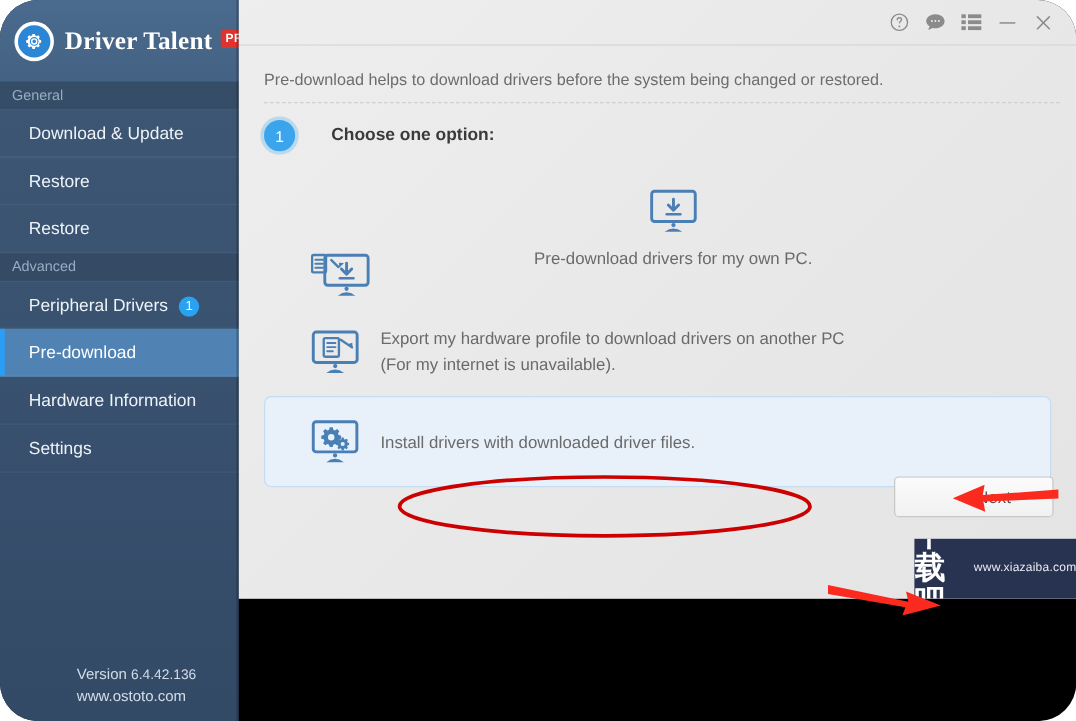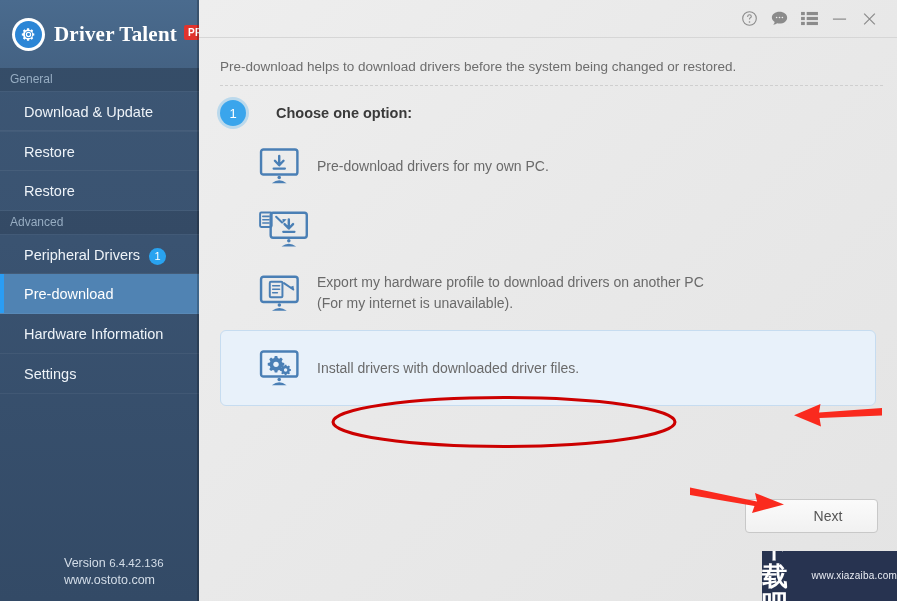--- a/index.html
+++ b/index.html
@@ -10,20 +10,21 @@
   body {
     font-family: "Liberation Sans", sans-serif;
   }
   #app {
     position: relative;
     width: 897px;
     height: 601px;
     overflow: hidden;
     background: #000000;
     display: flex;
+    border-radius: 32px;
   }
 
   
   .sidebar {
     position: relative;
     width: 199px;
     height: 601px;
     background: linear-gradient(180deg, #3d5775 0%, #3a5371 40%, #334a66 100%);
     flex: 0 0 199px;
     overflow: hidden;
@@ -139,21 +140,21 @@
     font-size: 12.5px;
     line-height: 17px;
     margin-left: 40px;
   }
   .sidebar-footer .ver-num { font-size: 11.5px; }
 
   
   .main {
     position: relative;
     flex: 1 1 auto;
-    height: 601px;
+    height: 499px;
     background: linear-gradient(135deg, #eeeeee 0%, #e9e9e9 45%, #e4e4e4 100%);
     overflow: hidden;
   }
 
   .titlebar {
     position: relative;
     height: 38px;
     display: flex;
     align-items: center;
     justify-content: flex-end;
@@ -224,21 +225,21 @@
     display: flex;
     align-items: center;
     justify-content: flex-start;
   }
   .option .opt-text {
     font-size: 14px;
     color: #6a6a6a;
     line-height: 21px;
     max-width: 400px;
   }
-  .option.opt-1 { height: 56px; }
+  .option.opt-1 { height: 56px; flex-direction: column; }
   .option.opt-2 { height: 62px; margin-top: 4px; }
   .option.opt-3 { height: 62px; margin-top: 2px; }
   .option.selected {
     background: #e8f1fa;
     border: 1px solid #c6dcf0;
     height: 76px;
     margin-top: 6px;
     border-radius: 6px;
   }
 

